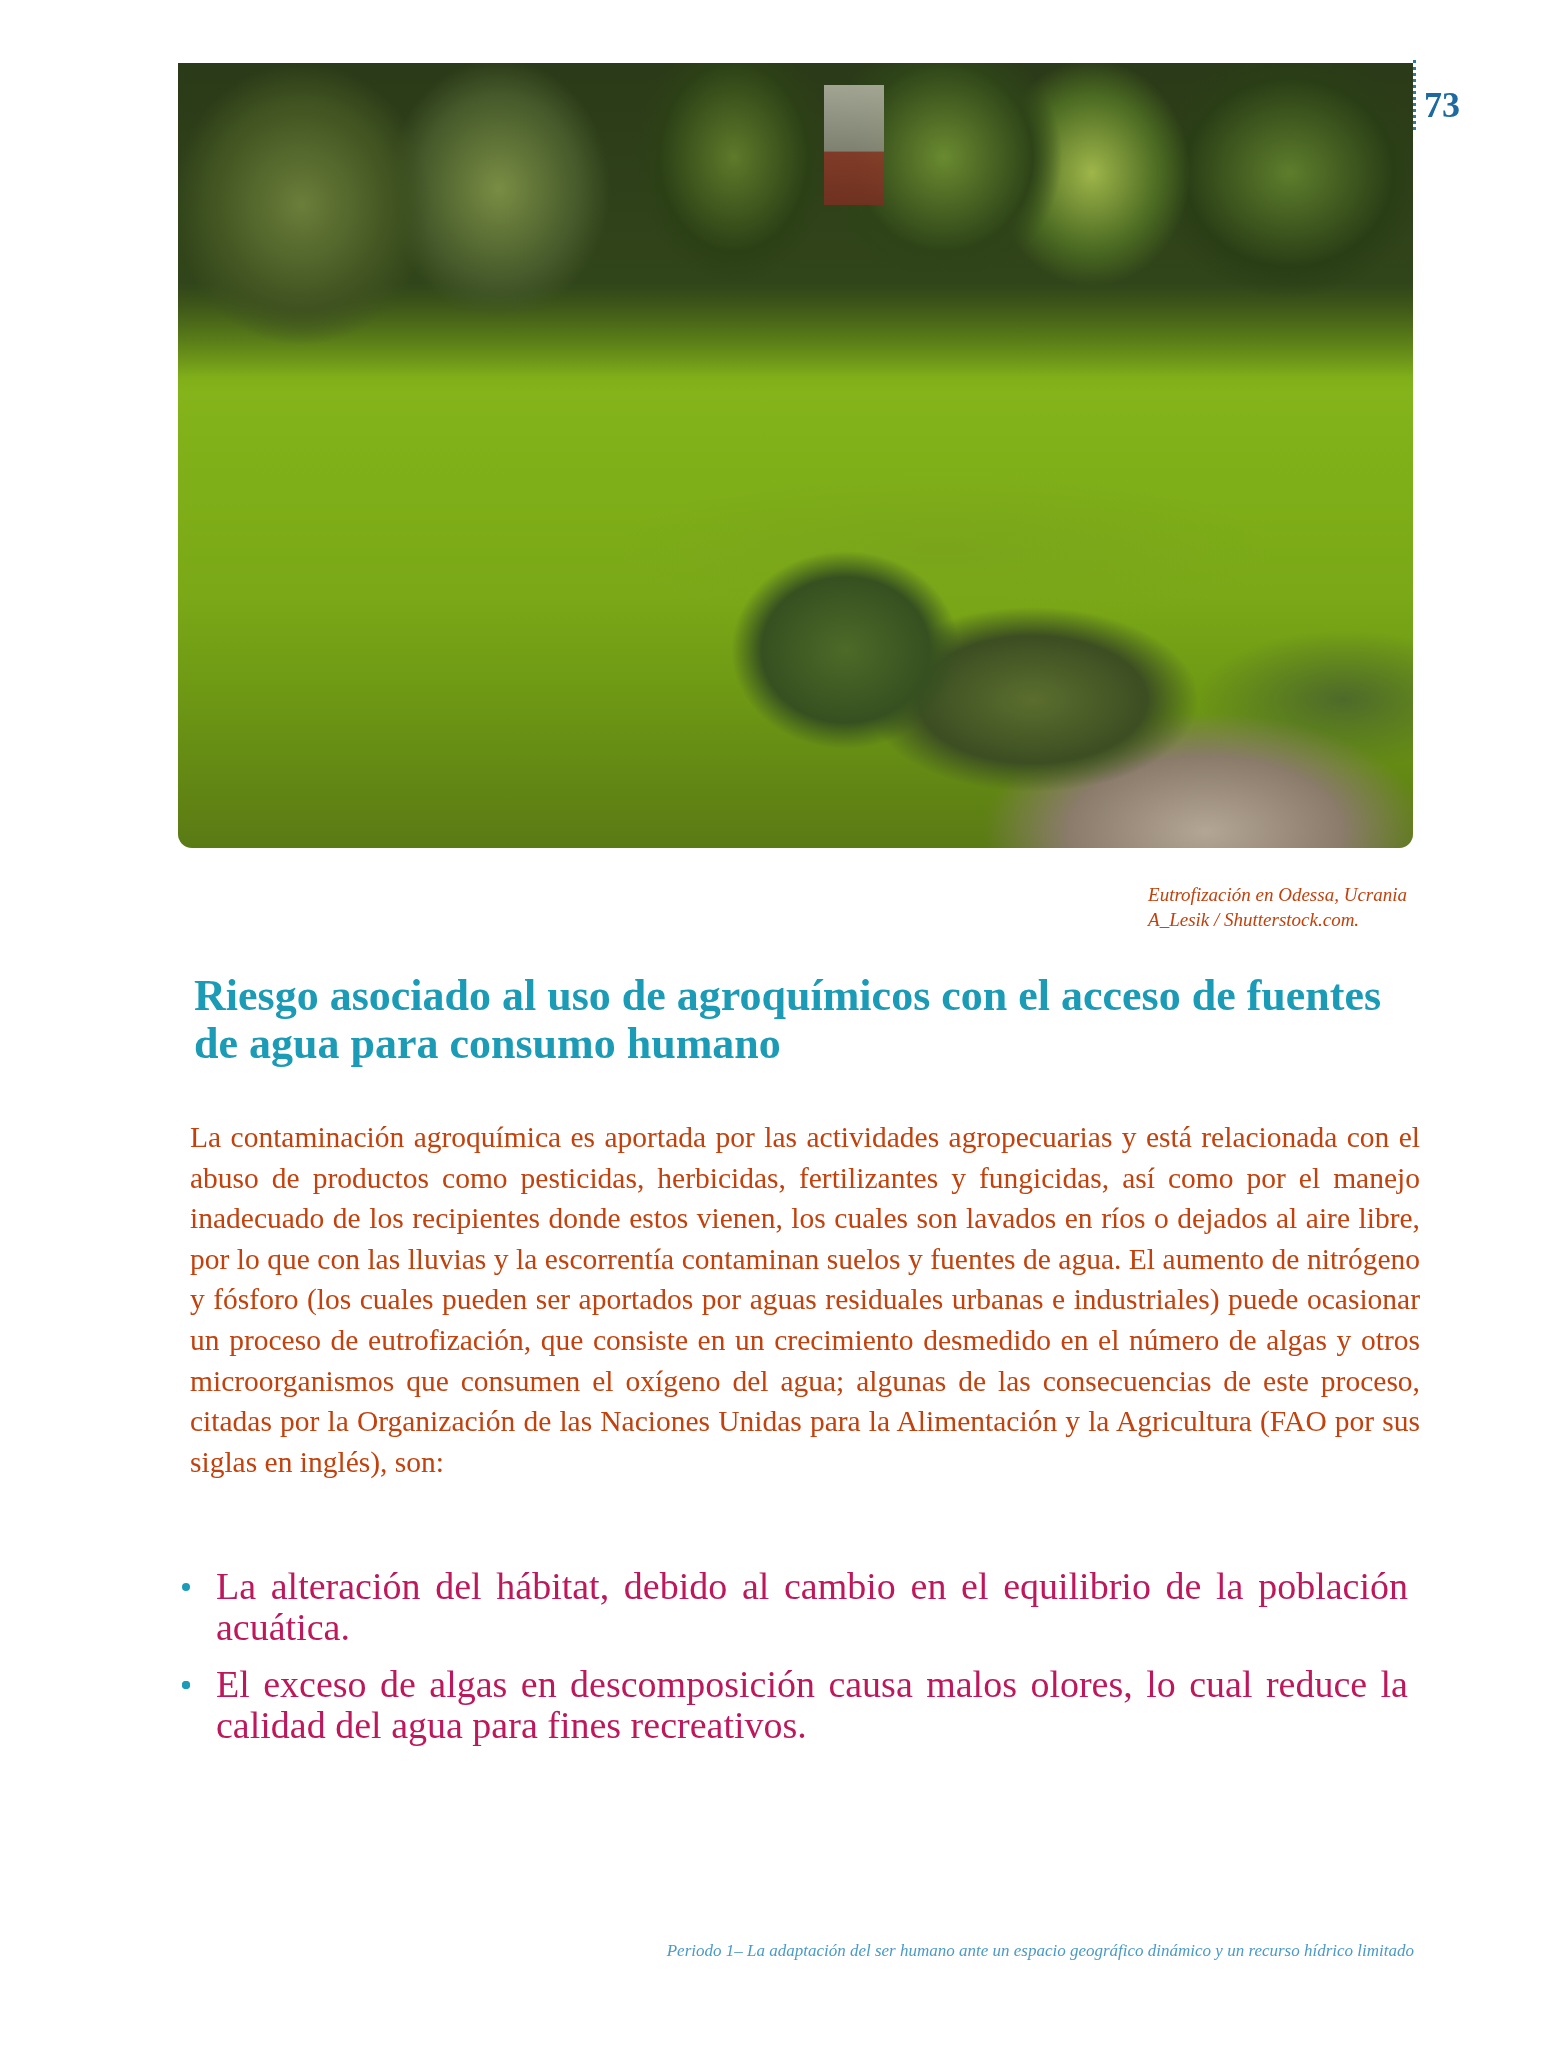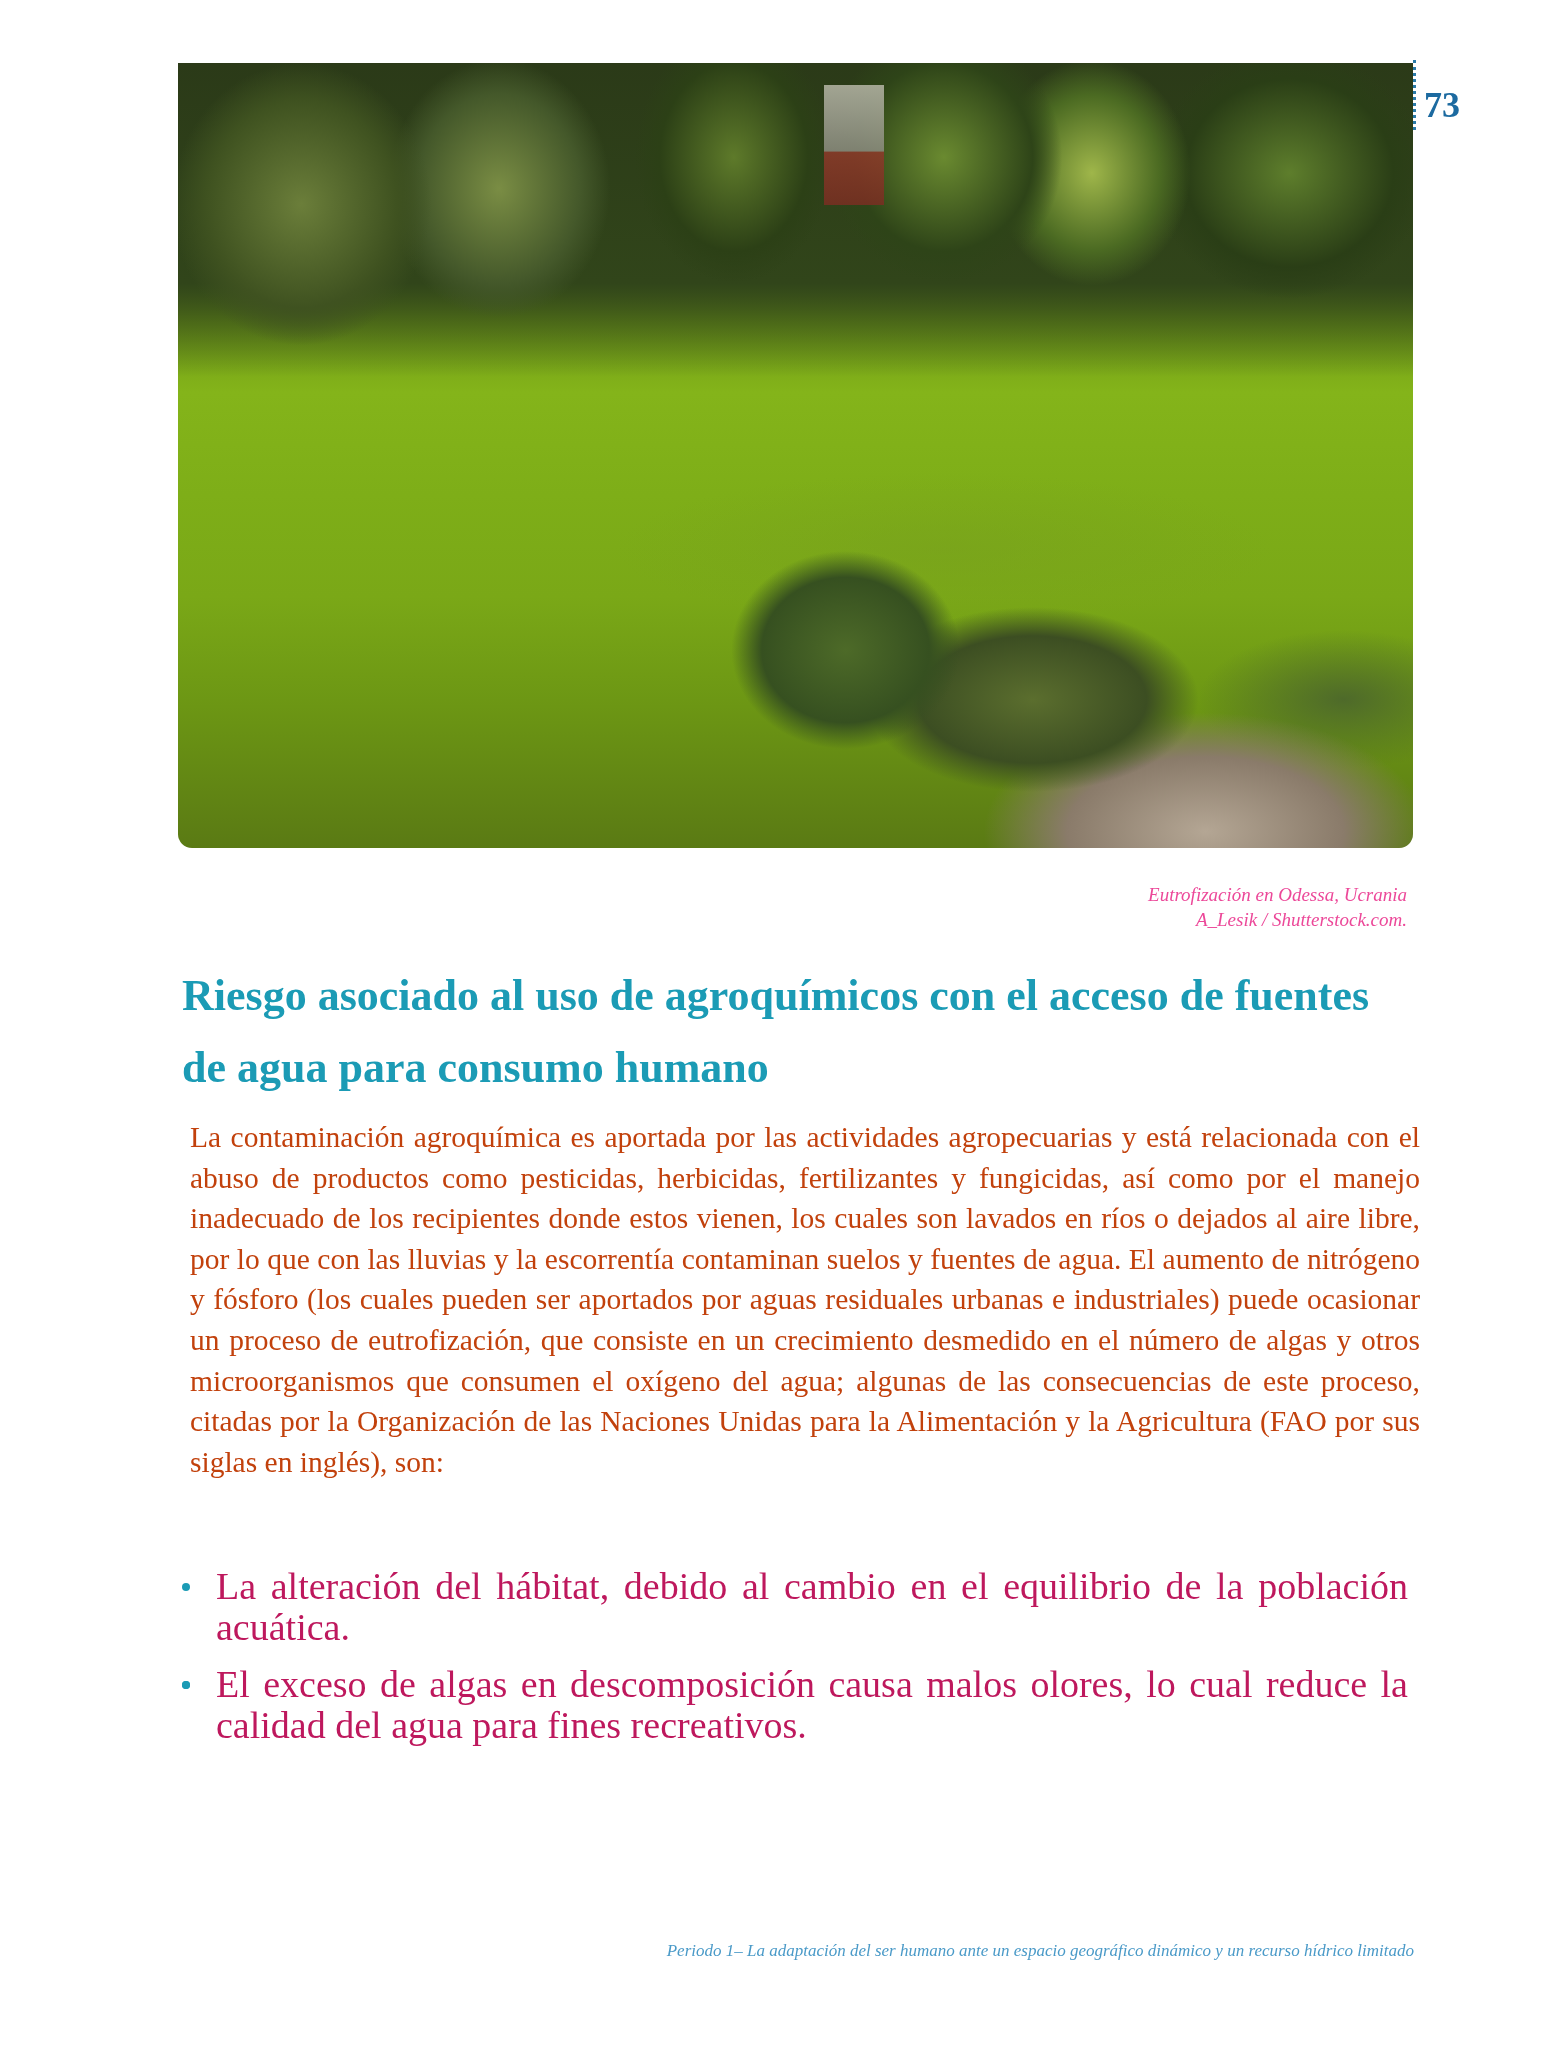--- a/index.html
+++ b/index.html
@@ -43,27 +43,27 @@
     position: absolute; left: 1413px; top: 60px; width: 0; height: 70px;
     border-left: 3px dotted #2a7aa8;
   }
   .page-number {
     position: absolute; left: 1424px; top: 84px; font-size: 36px; font-weight: bold; color: #1c6aa0;
     font-family: "Liberation Serif", "DejaVu Serif", serif;
   }
 
   
   .caption {
-    position: absolute; right: 157px; top: 882px; text-align: right; font-style: italic; font-size: 19px; line-height: 25px; color: #ec4899;
+    position: absolute; right: 157px; top: 882px; text-align: left; font-style: italic; font-size: 19px; line-height: 25px; color: #c2410c;
   }
 
   
   .heading {
-    position: absolute; left: 178px; top: 956px; width: 1240px; margin: 4px;
-    font-size: 44px; line-height: 72px; font-weight: bold; color: #1b9bb5;
+    position: absolute; left: 178px; top: 956px; width: 1240px; margin: 16px;
+    font-size: 44px; line-height: 48px; font-weight: bold; color: #1b9bb5;
   }
 
   
   .body-text {
     position: absolute; left: 178px; top: 1105px; width: 1230px; margin: 12px;
     font-size: 29.5px; line-height: 40.6px; text-align: justify; color: #c2410c;
     hyphens: manual;
   }
   .bullets {
     position: absolute; left: 178px; top: 1566px; width: 1230px; margin: 0; padding: 0; list-style: none;

